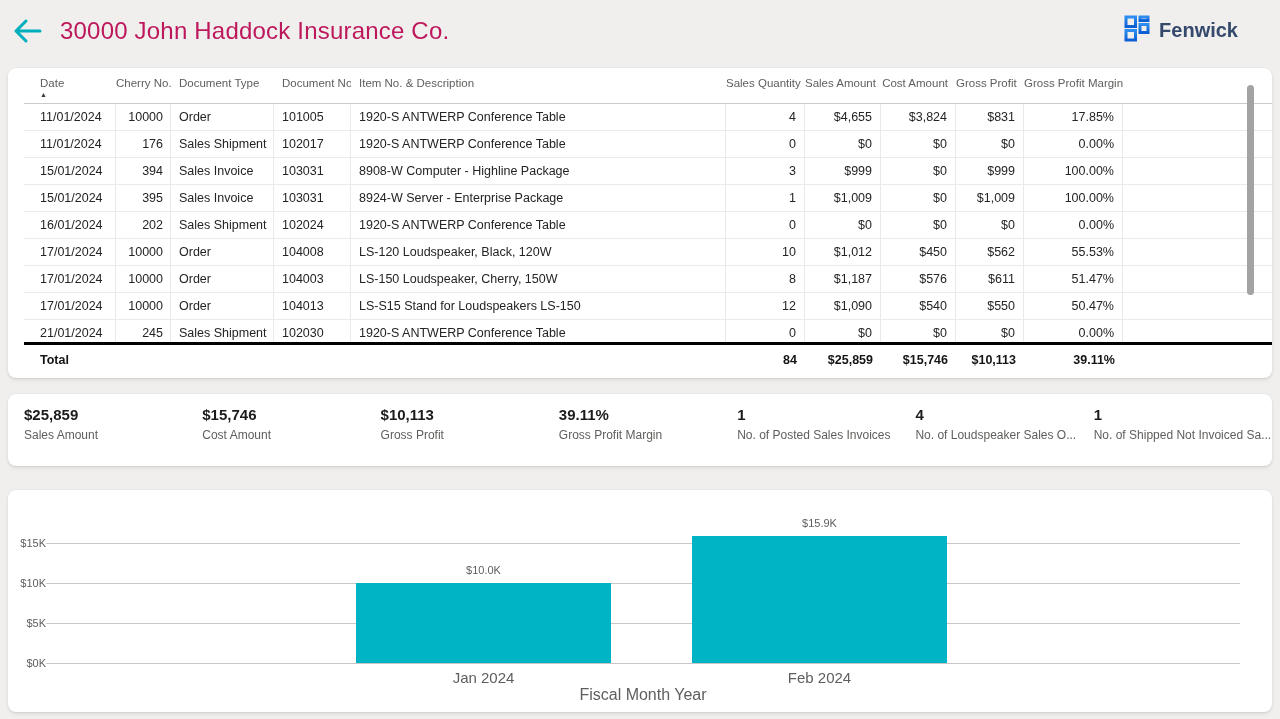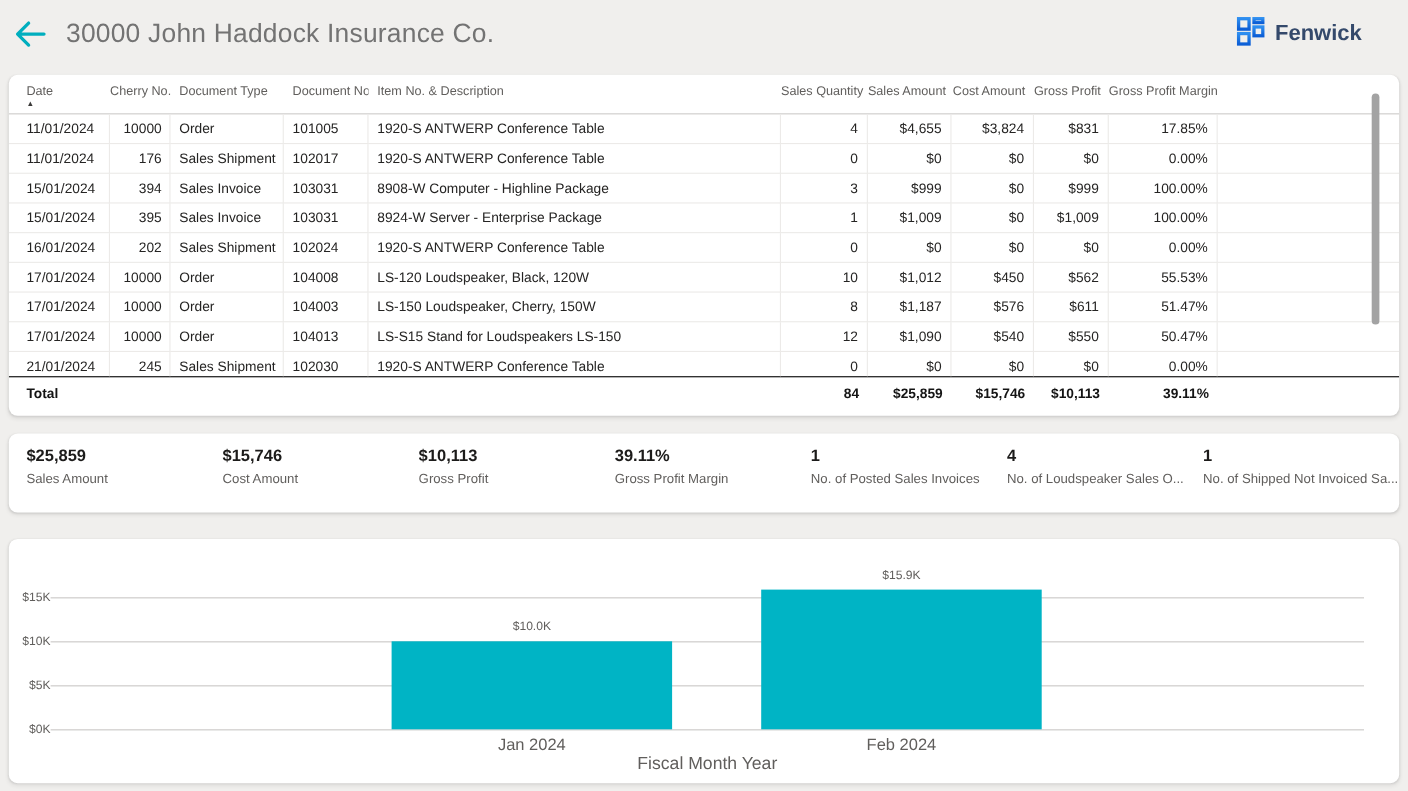--- a/index.html
+++ b/index.html
@@ -8,34 +8,34 @@
     position:relative;
     background:#f0efed;
     font-family:"Liberation Sans", sans-serif;
     color:#252423;
   }
   
   .topbar { position:absolute; left:0; top:0; width:1280px; height:62px; }
   .back-btn { position:absolute; left:12px; top:16px; width:32px; height:30px; cursor:pointer; }
   .page-title {
     position:absolute; left:60px; top:17px;
-    font-size:24px; color:#737373; letter-spacing:.2px;
+    font-size:24px; color:#be185d; letter-spacing:.2px;
   }
   .brand { position:absolute; right:42px; top:14px; display:flex; align-items:center; gap:8px; }
   .brand-text { font-size:20px; font-weight:700; color:#34496b; }
   
   .card {
     position:absolute; background:#fff; border-radius:8px;
     box-shadow:0 0.6px 1.8px rgba(0,0,0,.08), 0 2px 4px rgba(0,0,0,.07);
   }
   .card-table { left:8px; top:68px; width:1264px; height:310px; }
   .card-kpi   { left:8px; top:394px; width:1264px; height:72px; }
   .card-chart { left:8px; top:490px; width:1264px; height:222px; }
   
-  .tbl { position:absolute; inset:0; overflow:hidden; border-radius:8px; }
+  .tbl { position:absolute; inset:0; overflow:hidden; border-radius:8px;padding-left:16px; }
   .thead { display:flex; height:36px; border-bottom:1px solid #cccbc9; font-size:11.5px; color:#605e5c; }
   .th { position:relative; padding-top:9px; overflow:hidden; white-space:nowrap; cursor:pointer; }
   .sort-asc { position:absolute; left:16px; top:23px; font-size:7px; color:#3b3a39; }
   .rows-viewport { height:238px; overflow:hidden; }
   .trow { display:flex; height:27px; font-size:12.5px; cursor:pointer; }
   .td {
     border-right:1px solid #eceae8; border-bottom:1px solid #eceae8;
     line-height:26px; overflow:hidden; white-space:nowrap;
   }
   .trow .td:last-child, .thead .th-fill { border-right:none; }
@@ -44,21 +44,21 @@
   .c-doctype{ width:103px; padding-left:8px; }
   .c-docno  { width:77px;  padding-left:8px; }
   .c-item   { width:375px; padding-left:8px; }
   .c-qty    { width:79px;  text-align:right; padding-right:8px; }
   .c-samt   { width:76px;  text-align:right; padding-right:8px; }
   .c-camt   { width:75px;  text-align:right; padding-right:8px; }
   .c-gp     { width:68px;  text-align:right; padding-right:8px; }
   .c-gpm    { width:99px;  text-align:right; padding-right:8px; }
   .c-fill   { flex:1; border-right:none; }
   .trow-total {
-    display:flex; height:31px; border-top:1px solid #000000;
+    display:flex; height:31px; border-top:3px solid #000000;
     font-size:12.5px; font-weight:700; color:#141414;
   }
   .trow-total .td { border:none; line-height:30px; }
   .tbl-scrollbar {
     position:absolute; right:18px; top:17px; width:7px; height:210px;
     background:#a3a3a3; border-radius:4px; cursor:grab;
   }
   
   .kpi-strip { display:flex; height:100%; padding:12px 0 0 16px; }
   .kpi { flex:1; overflow:hidden; }

